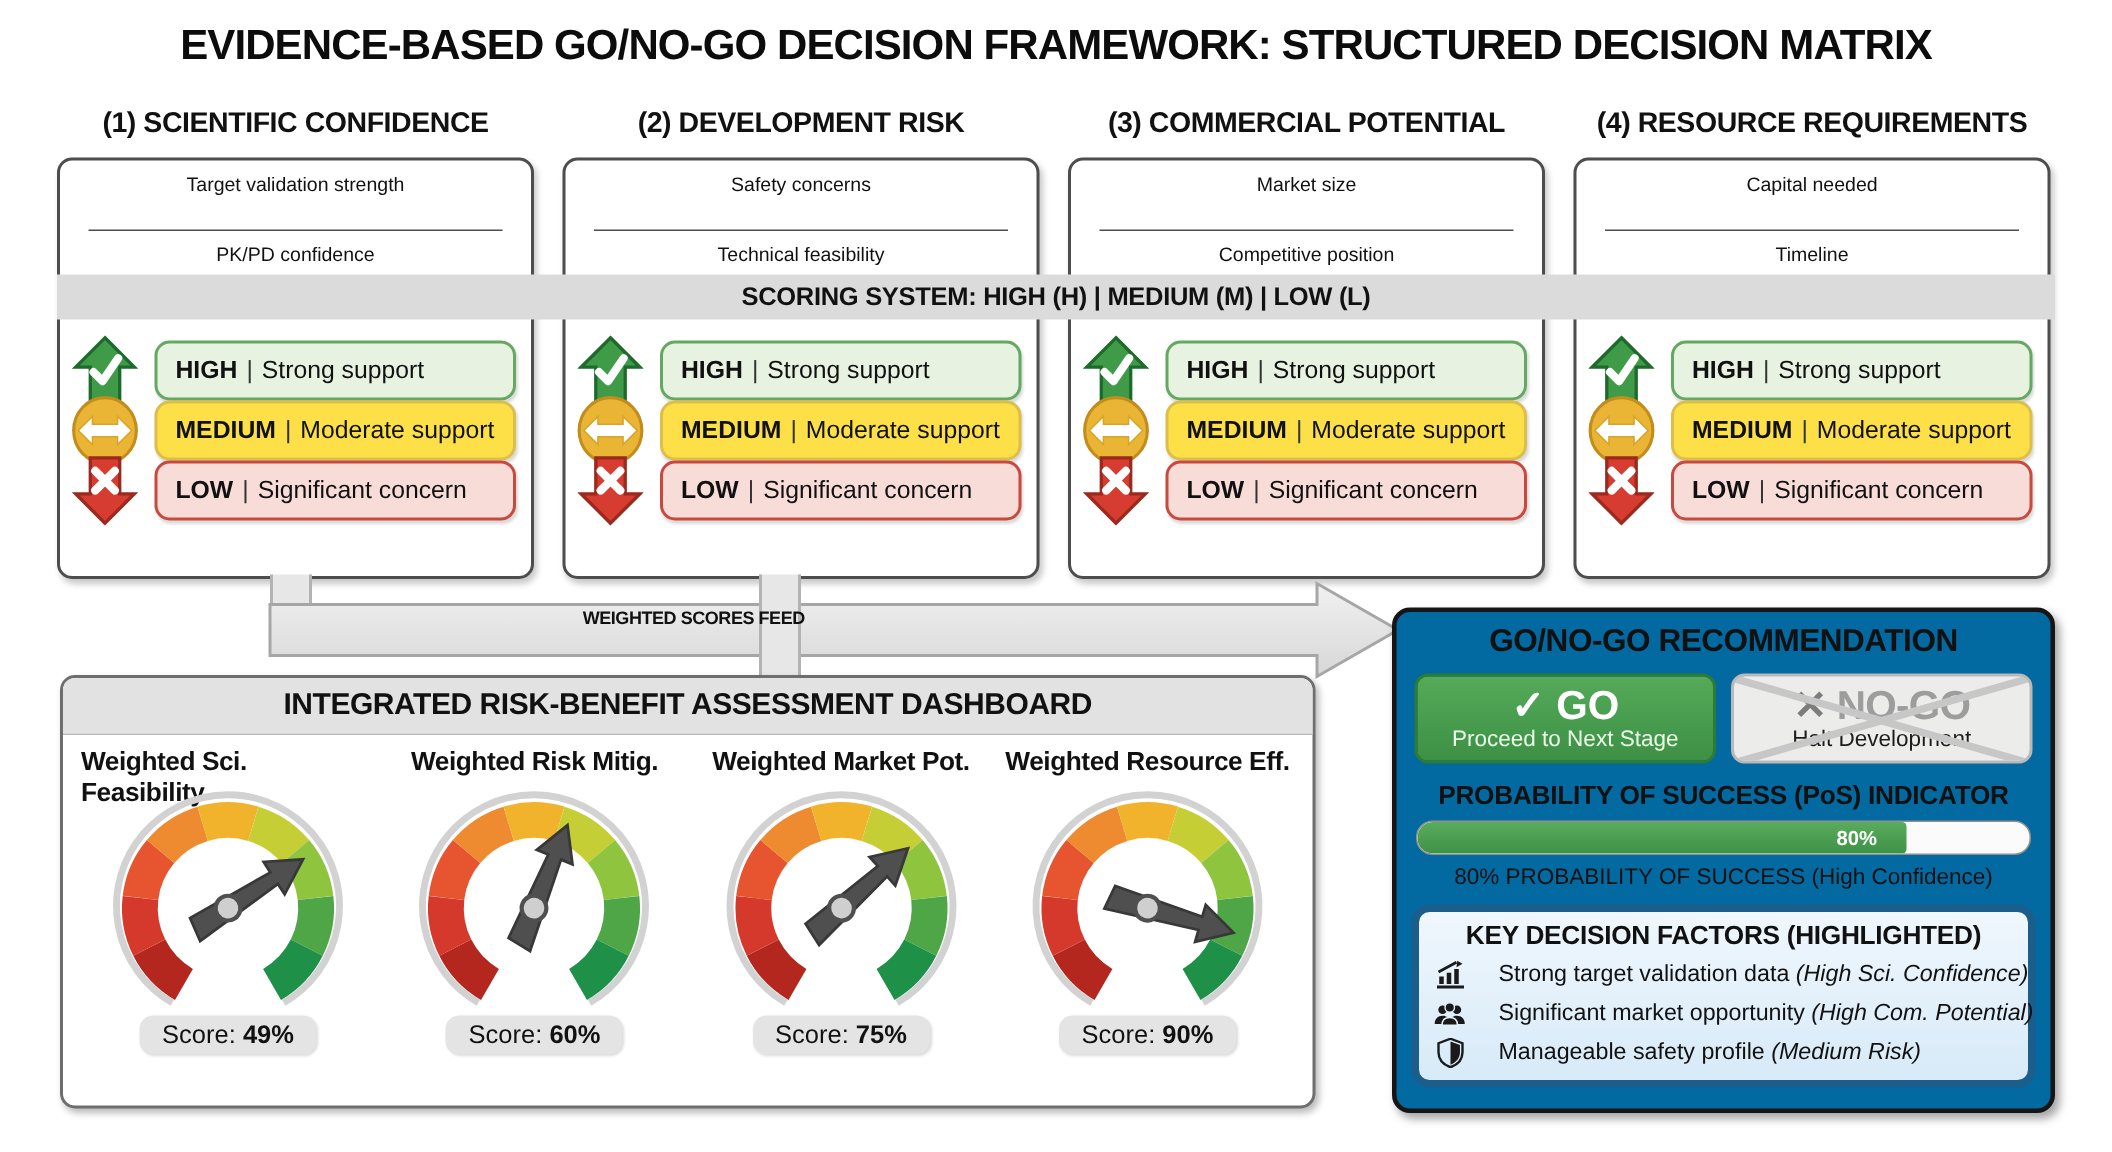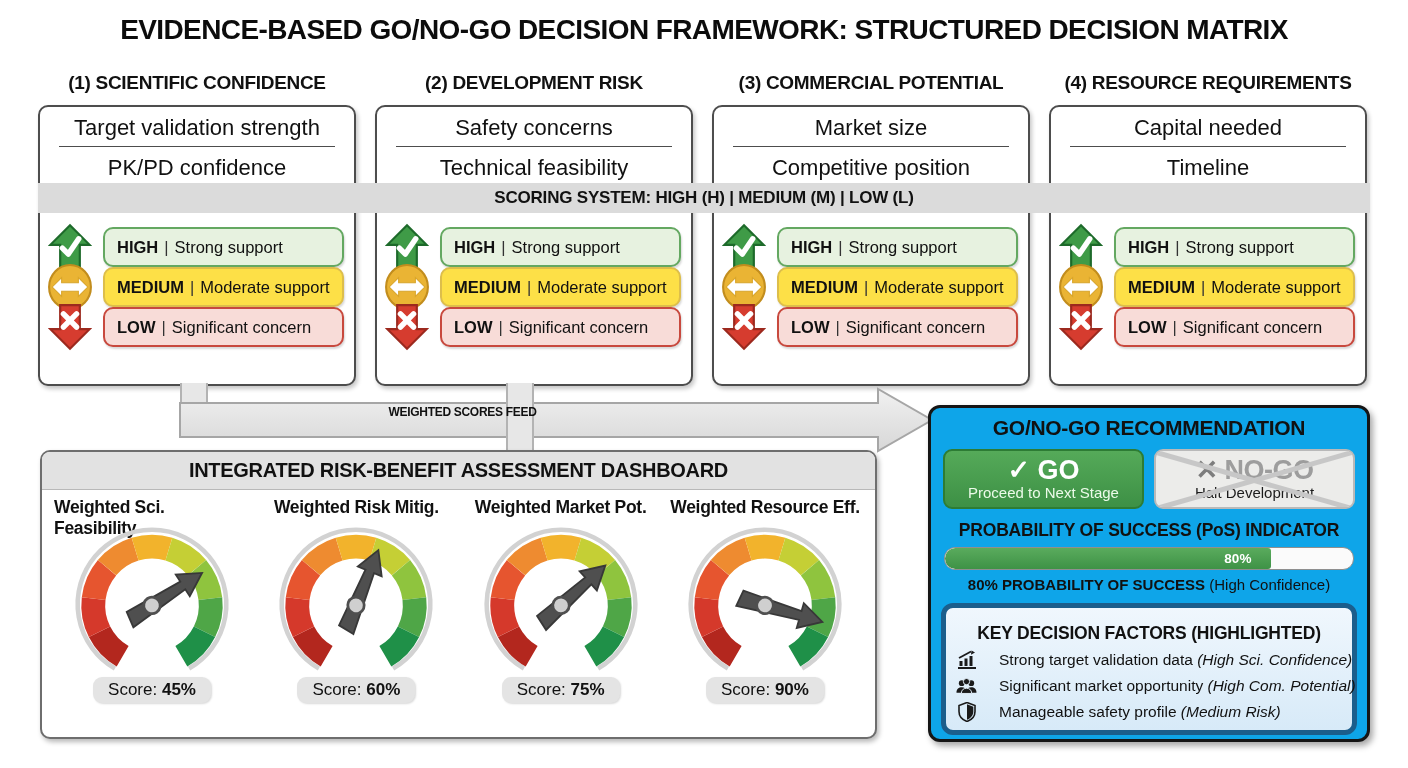--- a/index.html
+++ b/index.html
@@ -8,22 +8,22 @@
 
   
   .main-title{position:absolute;top:14px;left:0;width:100%;text-align:center;
     font-size:28px;font-weight:800;letter-spacing:-0.6px;color:#0c0c0c;}
 
   
   .col{position:absolute;top:72px;width:318px;}
   .col-header{text-align:center;font-size:19px;font-weight:800;letter-spacing:-0.3px;height:26px;}
   .col-box{margin-top:7px;height:277px;background:#fff;border:2px solid #4d4d4d;border-radius:10px;
     box-shadow:2px 3px 4px rgba(0,0,0,0.22);position:relative;}
-  .criterion{width:88%;margin:0 auto;text-align:center;font-size:22px;
-    padding:8px 0 5px;border-bottom:1.5px solid #4d4d4d;}
+  .criterion{width:88%;margin:0 auto;text-align:center;font-size:13px;
+    padding:8px 0 23px;border-bottom:1.5px solid #4d4d4d;}
   .ratings{position:absolute;left:0;right:0;top:108px;bottom:0;padding:12px 10px 0 6px;
     display:flex;flex-direction:column;justify-content:flex-start;padding-bottom:14px;}
   .rating-row{display:flex;align-items:center;gap:9px;height:40px;}
   .rating-icon{width:48px;height:48px;flex:none;display:flex;align-items:center;justify-content:center;}
   .pill{flex:1;height:36px;border-radius:10px;border:2px solid;display:flex;align-items:center;
     padding-left:12px;font-size:16.5px;box-shadow:1px 2px 2px rgba(0,0,0,0.15);white-space:nowrap;}
   .pill b{font-weight:800;}
   .pill .sep{margin:0 6px;color:#333;}
   .pill-high{background:#e7f2e0;border-color:#64a861;}
   .pill-med{background:#fde047;border-color:#ddbe4b;}
@@ -50,21 +50,21 @@
   .gauge-row{display:flex;justify-content:space-between;padding:7px 12px 0;}
   .gauge-block{width:196px;display:flex;flex-direction:column;align-items:center;}
   .gauge-label{font-size:17.5px;font-weight:800;letter-spacing:-0.3px;height:24px;}
   .gauge-svg{width:186px;height:156px;}
   .needle{transform-box:view-box;transform-origin:100px 92px;}
   .score-pill{margin-top:0px;background:#e4e4e4;border-radius:9px;padding:3px 15px;font-size:17px;
     box-shadow:1px 1px 2px rgba(0,0,0,0.15);}
   .score-pill b{font-weight:800;}
 
   
-  .rec-panel{position:absolute;left:928px;top:405px;width:442px;height:337px;background:#0ea5e9;
+  .rec-panel{position:absolute;left:928px;top:405px;width:442px;height:337px;background:#0369a1;
     border:3px solid #151515;border-radius:12px;box-shadow:3px 4px 6px rgba(0,0,0,0.35);z-index:5;
     box-sizing:border-box;}
   .rec-title{text-align:center;font-size:21px;font-weight:800;margin-top:8px;letter-spacing:-0.3px;}
   .rec-buttons{display:flex;gap:10px;margin:9px 12px 0;}
   .go-btn{flex:1;background:linear-gradient(#55aa59,#3d9045);border:2px solid #2d7c34;border-radius:9px;
     color:#fff;text-align:center;padding:3px 0 6px;cursor:pointer;}
   .go-line1{font-size:27px;font-weight:800;}
   .go-line2{font-size:15px;color:#ecfbe9;margin-top:-2px;}
   .nogo-btn{flex:1;background:#ececea;border:2px solid #b9b9b9;border-radius:9px;text-align:center;
     padding:3px 0 6px;position:relative;overflow:hidden;cursor:pointer;}
@@ -74,25 +74,25 @@
   .nogo-cross{position:absolute;left:-8%;width:116%;height:5px;background:#c7c7c7;top:48%;}
   .cross-a{transform:rotate(16deg);}
   .cross-b{transform:rotate(-16deg);}
   .pos-title{text-align:center;font-size:17.5px;font-weight:800;margin-top:11px;letter-spacing:-0.2px;}
   .pos-bar{margin:6px 13px 0;height:21px;border:1.5px solid #8f8f8f;border-radius:11px;background:#fbfbfb;
     overflow:hidden;}
   .pos-fill{height:100%;background:linear-gradient(#5aab5d,#3e9246);border-radius:10px 3px 3px 10px;
     display:flex;align-items:center;justify-content:flex-end;padding-right:20px;box-sizing:border-box;
     color:#fff;font-weight:800;font-size:13.5px;}
   .pos-caption{text-align:center;font-size:15px;margin-top:6px;}
-  .pos-caption b{font-weight:700;}
+  .pos-caption b{font-weight:400;}
 
   
   .factors-box{margin:10px 10px 0;border:5px solid #1b5e8c;border-radius:12px;
-    background:linear-gradient(#f0f7fd,#d7eaf8);padding:15px 10px 8px;}
+    background:linear-gradient(#f0f7fd,#d7eaf8);padding:5px 10px 8px;}
   .factors-title{text-align:center;font-size:17.5px;font-weight:800;letter-spacing:-0.2px;}
   .factor-item{display:flex;align-items:center;gap:22px;font-size:15.5px;margin-top:5px;white-space:nowrap;}
   .factor-item i{font-style:italic;}
   .factor-icon{width:21px;height:21px;flex:none;display:flex;align-items:center;justify-content:center;}
 </style>
 </head>
 <body>
 
 <div class="canvas">
 
@@ -324,21 +324,21 @@
           <path d="M81.6 30.7 A64 64 0 0 1 118.4 30.7" fill="none" stroke="#f2b32c" stroke-width="26"></path>
           <path d="M118.4 30.7 A64 64 0 0 1 149.0 50.9" fill="none" stroke="#c5cf35" stroke-width="26"></path>
           <path d="M149.0 50.9 A64 64 0 0 1 163.6 84.6" fill="none" stroke="#8fc43e" stroke-width="26"></path>
           <path d="M163.6 84.6 A64 64 0 0 1 157.2 120.7" fill="none" stroke="#4fa647" stroke-width="26"></path>
           <path d="M157.2 120.7 A64 64 0 0 1 132.0 147.4" fill="none" stroke="#1f9048" stroke-width="26"></path>
           <g class="needle" style="transform: rotate(-33deg);">
             <path d="M70 101 L73 83 L140 87 L140 78 L165 92 L140 106 L140 97 Z" fill="#4f4f4f" stroke="#383838" stroke-width="2"></path>
             <circle cx="100" cy="92" r="9" fill="#cfcfcf" stroke="#4f4f4f" stroke-width="3"></circle>
           </g>
         </svg>
-        <div class="score-pill"><span>Score:</span> <b>45%</b></div>
+        <div class="score-pill"><span>Score:</span> <b>49%</b></div>
       </div>
 
       <div class="gauge-block">
         <div class="gauge-label">Weighted Risk Mitig.</div>
         <svg class="gauge-svg" viewBox="0 0 200 170">
           <path d="M59.6 160.8 A81 81 0 1 1 140.4 160.8" fill="none" stroke="#d2d2d2" stroke-width="5"></path>
           <path d="M68.0 147.4 A64 64 0 0 1 42.8 120.7" fill="none" stroke="#b3271e" stroke-width="26"></path>
           <path d="M42.8 120.7 A64 64 0 0 1 36.4 84.6" fill="none" stroke="#d5392b" stroke-width="26"></path>
           <path d="M36.4 84.6 A64 64 0 0 1 51.0 50.9" fill="none" stroke="#e6552f" stroke-width="26"></path>
           <path d="M51.0 50.9 A64 64 0 0 1 81.6 30.7" fill="none" stroke="#ee8b30" stroke-width="26"></path>

